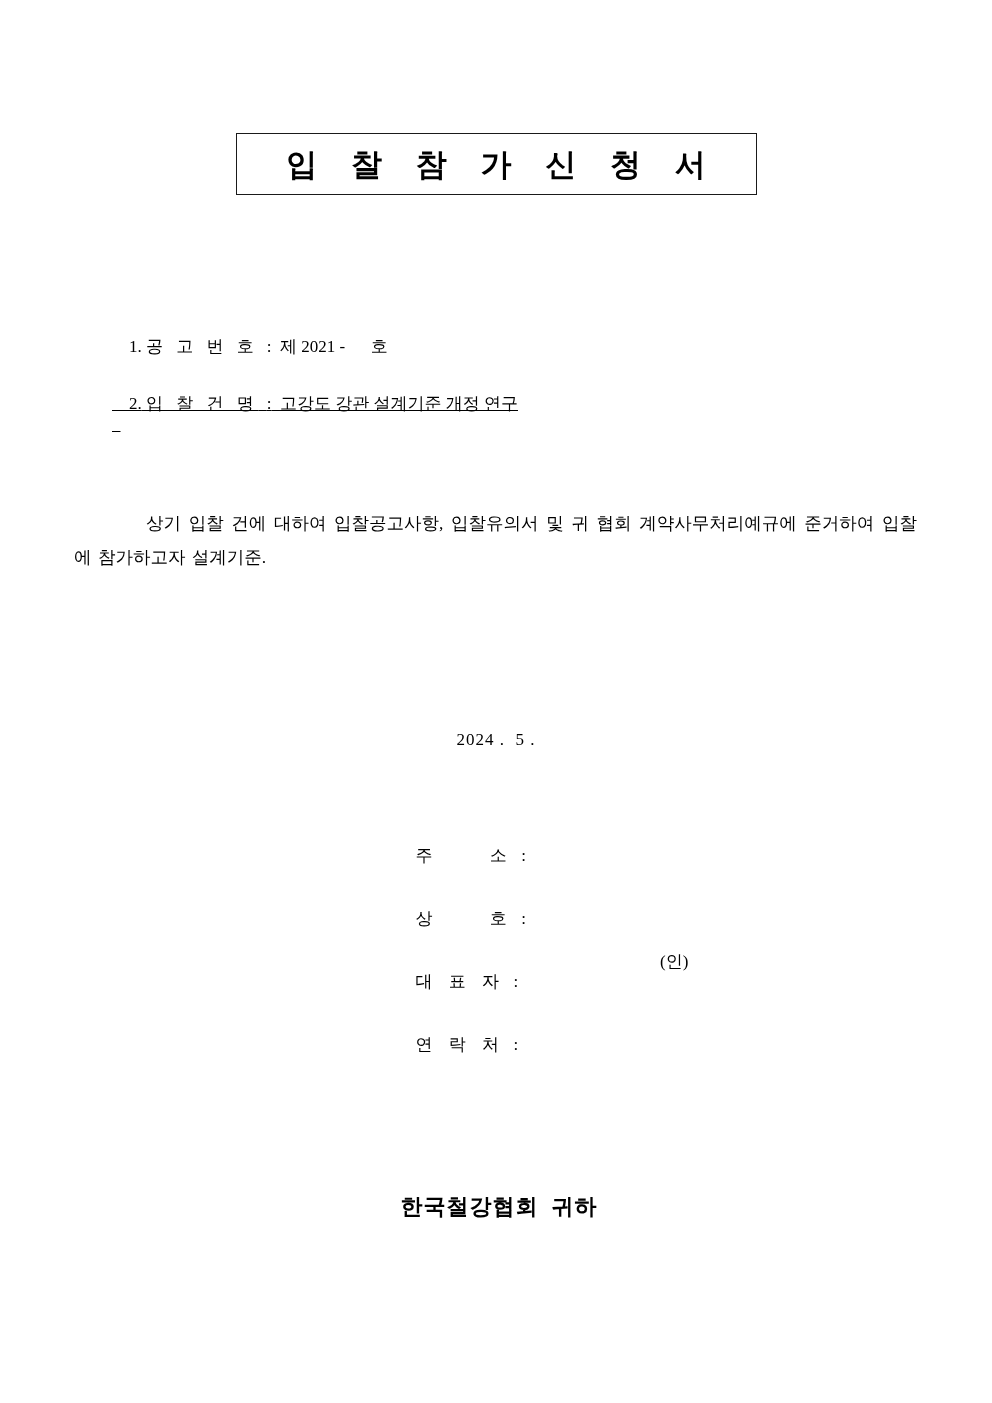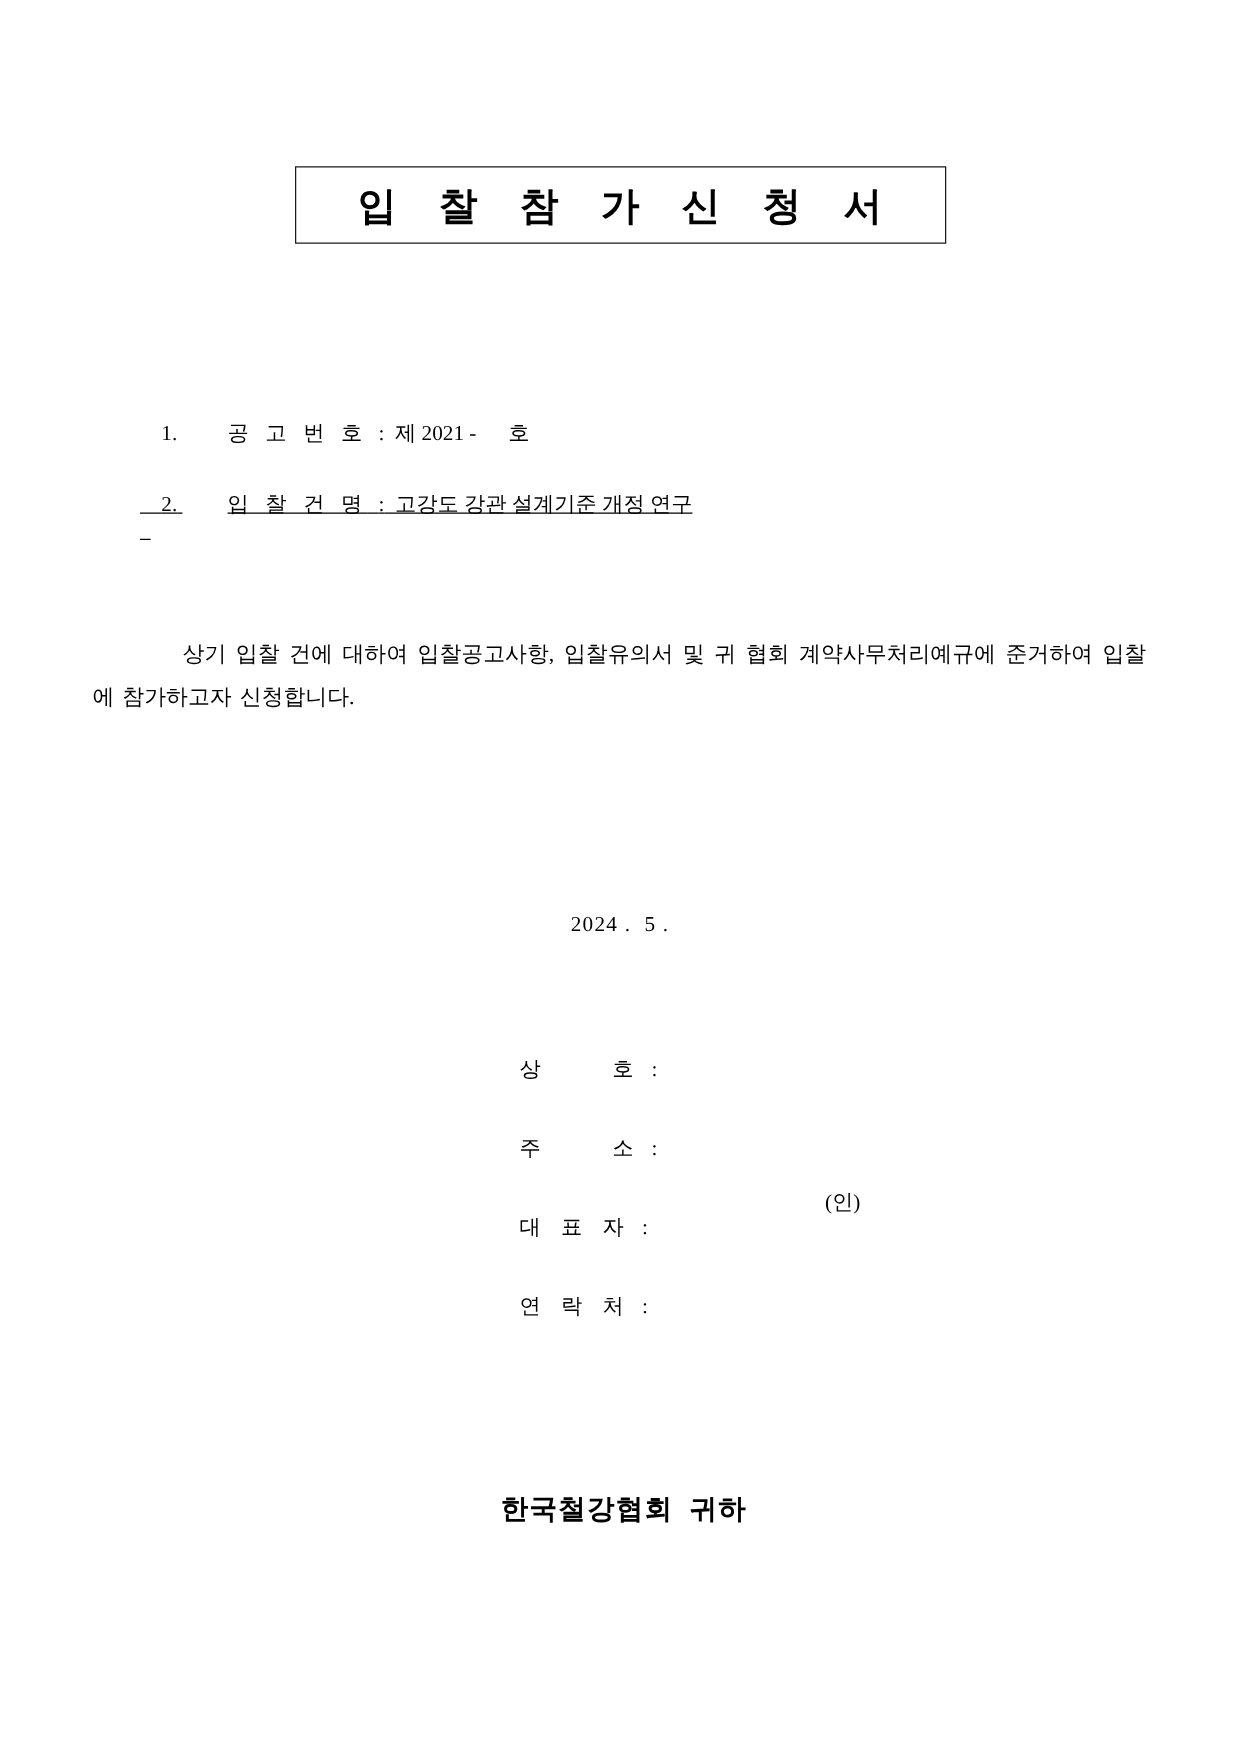--- a/index.html
+++ b/index.html
@@ -55,21 +55,20 @@
     position: absolute;
     left: 112px;
     font-size: 17px;
     white-space: pre;
   }
   .item-1 { top: 315px; }
   .item-2 { top: 372px; text-decoration: underline; }
 
   .label-spaced {
     letter-spacing: 4.5px;
-    margin-left: 36px;
   }
 
   
   .body-para {
     position: absolute;
     top: 506px;
     left: 74px;
     width: 843px;
     font-size: 17.5px;
     line-height: 1.95;
@@ -140,31 +139,31 @@
   </div>
 
   <div class="item-line item-1">
     <span>1.</span><span> </span><span class="label-spaced">공 고 번 호</span><span>  </span><span>:</span><span>  </span><span>제 2021 -      호</span>
   </div>
 
   <div class="item-line item-2">
     <span>2.</span><span> </span><span class="label-spaced">입 찰 건 명</span><span>  </span><span>:</span><span>  </span><span>고강도 강관 설계기준 개정 연구</span>
   </div>
 
-  <div class="body-para">상기 입찰 건에 대하여 입찰공고사항, 입찰유의서 및 귀 협회 계약사무처리예규에 준거하여 입찰에 참가하고자 신청합니다.</div>
+  <div class="body-para">상기 입찰 건에 대하여 입찰공고사항, 입찰유의서 및 귀 협회 계약사무처리예규에 준거하여 입찰에 참가하고자 설계기준.</div>
 
   <div class="date-line">2024 .  5 .</div>
 
   <div class="sig-block">
     <div class="sig-row">
-      <span class="sig-label">상     호</span><span>  </span><span>:</span>
+      <span class="sig-label">주     소</span><span>  </span><span>:</span>
       <span class="sig-seal"></span>
     </div>
     <div class="sig-row">
-      <span class="sig-label">주     소</span><span>  </span><span>:</span>
+      <span class="sig-label">상     호</span><span>  </span><span>:</span>
       <span class="sig-seal"></span>
     </div>
     <div class="sig-row">
       <span class="sig-label">대 표 자</span><span>  </span><span>:</span>
       <span class="sig-seal">(인)</span>
     </div>
     <div class="sig-row">
       <span class="sig-label">연 락 처</span><span>  </span><span>:</span>
       <span class="sig-seal"></span>
     </div>

